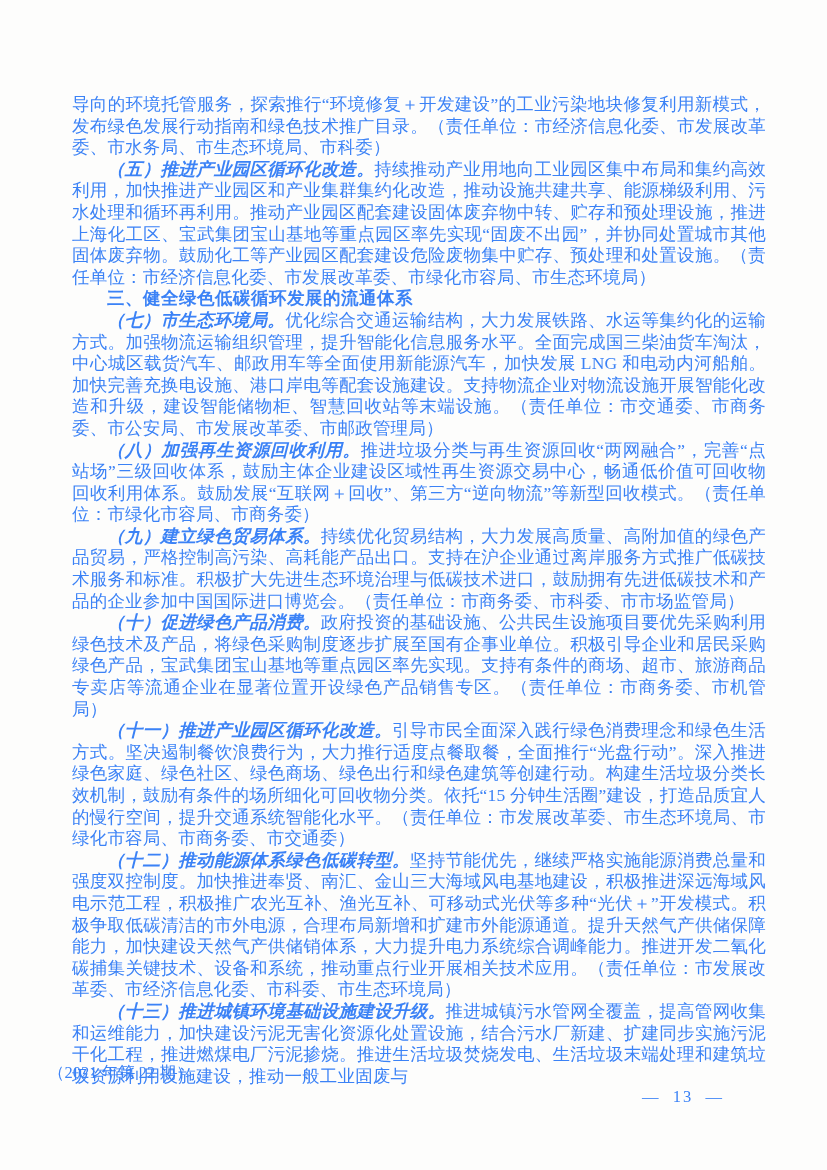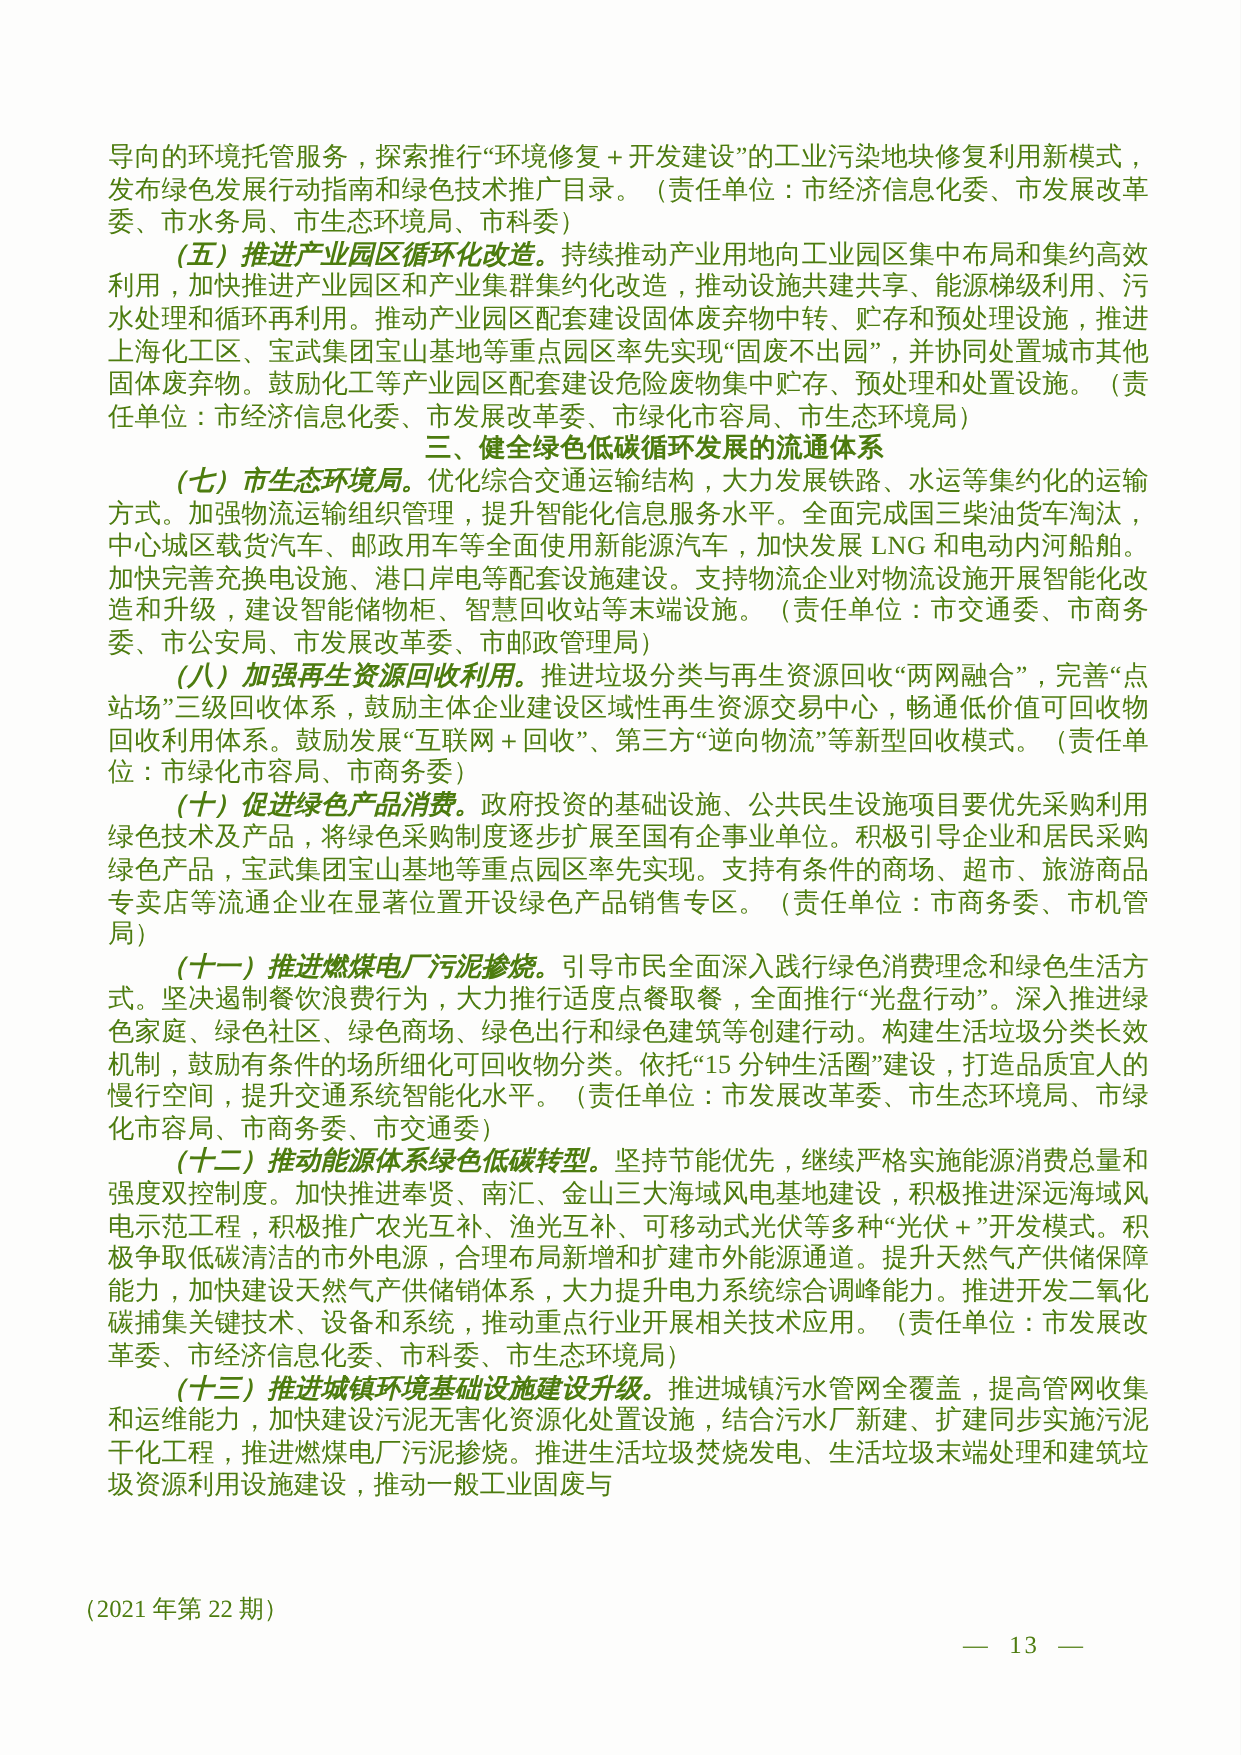--- a/index.html
+++ b/index.html
@@ -6,21 +6,21 @@
   html, body { width: 827px; height: 1170px; }
   body {
     background: #e9e9e9;
     font-family: "Liberation Serif", "DejaVu Serif", serif;
   }
   .page {
     position: relative;
     width: 827px;
     height: 1170px;
     background: #fdfdfc;
-    color: #4d7c0f;
+    color: #3b82f6;
     overflow: hidden;
   }
   .content {
     position: absolute;
     left: 72px;
     top: 94px;
     width: 694px;
     font-size: 17.5px;
     line-height: 21.6px;
     text-align: justify;
@@ -32,21 +32,21 @@
   .para.cont { text-indent: 0; }
   .lead {
     font-style: italic;
     font-weight: 700;
   }
   .heading {
     font-family: "Liberation Sans", "DejaVu Sans", sans-serif;
     font-size: 17.5px;
     font-weight: 700;
     text-indent: 2em;
-    text-align: center;
+    text-align: left;
     letter-spacing: 0.5px;
   }
   .footer {
     position: absolute;
     left: 72px;
     top: 1062px;
     width: 694px;
     font-size: 16.5px;
     line-height: 22px;
   }
@@ -74,25 +74,26 @@
 
     <p class="para item"><span class="lead">（五）推进产业园区循环化改造。</span><span>持续推动产业用地向工业园区集中布局和集约高效利用，加快推进产业园区和产业集群集约化改造，推动设施共建共享、能源梯级利用、污水处理和循环再利用。推动产业园区配套建设固体废弃物中转、贮存和预处理设施，推进上海化工区、宝武集团宝山基地等重点园区率先实现“固废不出园”，并协同处置城市其他固体废弃物。鼓励化工等产业园区配套建设危险废物集中贮存、预处理和处置设施。（责任单位：市经济信息化委、市发展改革委、市绿化市容局、市生态环境局）</span></p>
 
 
     <h3 class="heading">三、健全绿色低碳循环发展的流通体系</h3>
 
     <p class="para item"><span class="lead">（七）市生态环境局。</span><span>优化综合交通运输结构，大力发展铁路、水运等集约化的运输方式。加强物流运输组织管理，提升智能化信息服务水平。全面完成国三柴油货车淘汰，中心城区载货汽车、邮政用车等全面使用新能源汽车，加快发展 LNG 和电动内河船舶。加快完善充换电设施、港口岸电等配套设施建设。支持物流企业对物流设施开展智能化改造和升级，建设智能储物柜、智慧回收站等末端设施。（责任单位：市交通委、市商务委、市公安局、市发展改革委、市邮政管理局）</span></p>
 
     <p class="para item"><span class="lead">（八）加强再生资源回收利用。</span><span>推进垃圾分类与再生资源回收“两网融合”，完善“点站场”三级回收体系，鼓励主体企业建设区域性再生资源交易中心，畅通低价值可回收物回收利用体系。鼓励发展“互联网＋回收”、第三方“逆向物流”等新型回收模式。（责任单位：市绿化市容局、市商务委）</span></p>
 
+    <p class="para item"><span class="lead">（九）建立绿色贸易体系。</span><span>持续优化贸易结构，大力发展高质量、高附加值的绿色产品贸易，严格控制高污染、高耗能产品出口。支持在沪企业通过离岸服务方式推广低碳技术服务和标准。积极扩大先进生态环境治理与低碳技术进口，鼓励拥有先进低碳技术和产品的企业参加中国国际进口博览会。（责任单位：市商务委、市科委、市市场监管局）</span></p>
 
 
     <p class="para item"><span class="lead">（十）促进绿色产品消费。</span><span>政府投资的基础设施、公共民生设施项目要优先采购利用绿色技术及产品，将绿色采购制度逐步扩展至国有企事业单位。积极引导企业和居民采购绿色产品，宝武集团宝山基地等重点园区率先实现。支持有条件的商场、超市、旅游商品专卖店等流通企业在显著位置开设绿色产品销售专区。（责任单位：市商务委、市机管局）</span></p>
 
-    <p class="para item"><span class="lead">（十一）推进燃煤电厂污泥掺烧。</span><span>引导市民全面深入践行绿色消费理念和绿色生活方式。坚决遏制餐饮浪费行为，大力推行适度点餐取餐，全面推行“光盘行动”。深入推进绿色家庭、绿色社区、绿色商场、绿色出行和绿色建筑等创建行动。构建生活垃圾分类长效机制，鼓励有条件的场所细化可回收物分类。依托“15 分钟生活圈”建设，打造品质宜人的慢行空间，提升交通系统智能化水平。（责任单位：市发展改革委、市生态环境局、市绿化市容局、市商务委、市交通委）</span></p>
+    <p class="para item"><span class="lead">（十一）推进产业园区循环化改造。</span><span>引导市民全面深入践行绿色消费理念和绿色生活方式。坚决遏制餐饮浪费行为，大力推行适度点餐取餐，全面推行“光盘行动”。深入推进绿色家庭、绿色社区、绿色商场、绿色出行和绿色建筑等创建行动。构建生活垃圾分类长效机制，鼓励有条件的场所细化可回收物分类。依托“15 分钟生活圈”建设，打造品质宜人的慢行空间，提升交通系统智能化水平。（责任单位：市发展改革委、市生态环境局、市绿化市容局、市商务委、市交通委）</span></p>
 
 
     <p class="para item"><span class="lead">（十二）推动能源体系绿色低碳转型。</span><span>坚持节能优先，继续严格实施能源消费总量和强度双控制度。加快推进奉贤、南汇、金山三大海域风电基地建设，积极推进深远海域风电示范工程，积极推广农光互补、渔光互补、可移动式光伏等多种“光伏＋”开发模式。积极争取低碳清洁的市外电源，合理布局新增和扩建市外能源通道。提升天然气产供储保障能力，加快建设天然气产供储销体系，大力提升电力系统综合调峰能力。推进开发二氧化碳捕集关键技术、设备和系统，推动重点行业开展相关技术应用。（责任单位：市发展改革委、市经济信息化委、市科委、市生态环境局）</span></p>
 
     <p class="para item"><span class="lead">（十三）推进城镇环境基础设施建设升级。</span><span>推进城镇污水管网全覆盖，提高管网收集和运维能力，加快建设污泥无害化资源化处置设施，结合污水厂新建、扩建同步实施污泥干化工程，推进燃煤电厂污泥掺烧。推进生活垃圾焚烧发电、生活垃圾末端处理和建筑垃圾资源利用设施建设，推动一般工业固废与</span></p>
 
   </div>
 
   <div class="footer">
     <span class="footer-issue">（2021 年第 22 期）</span>

